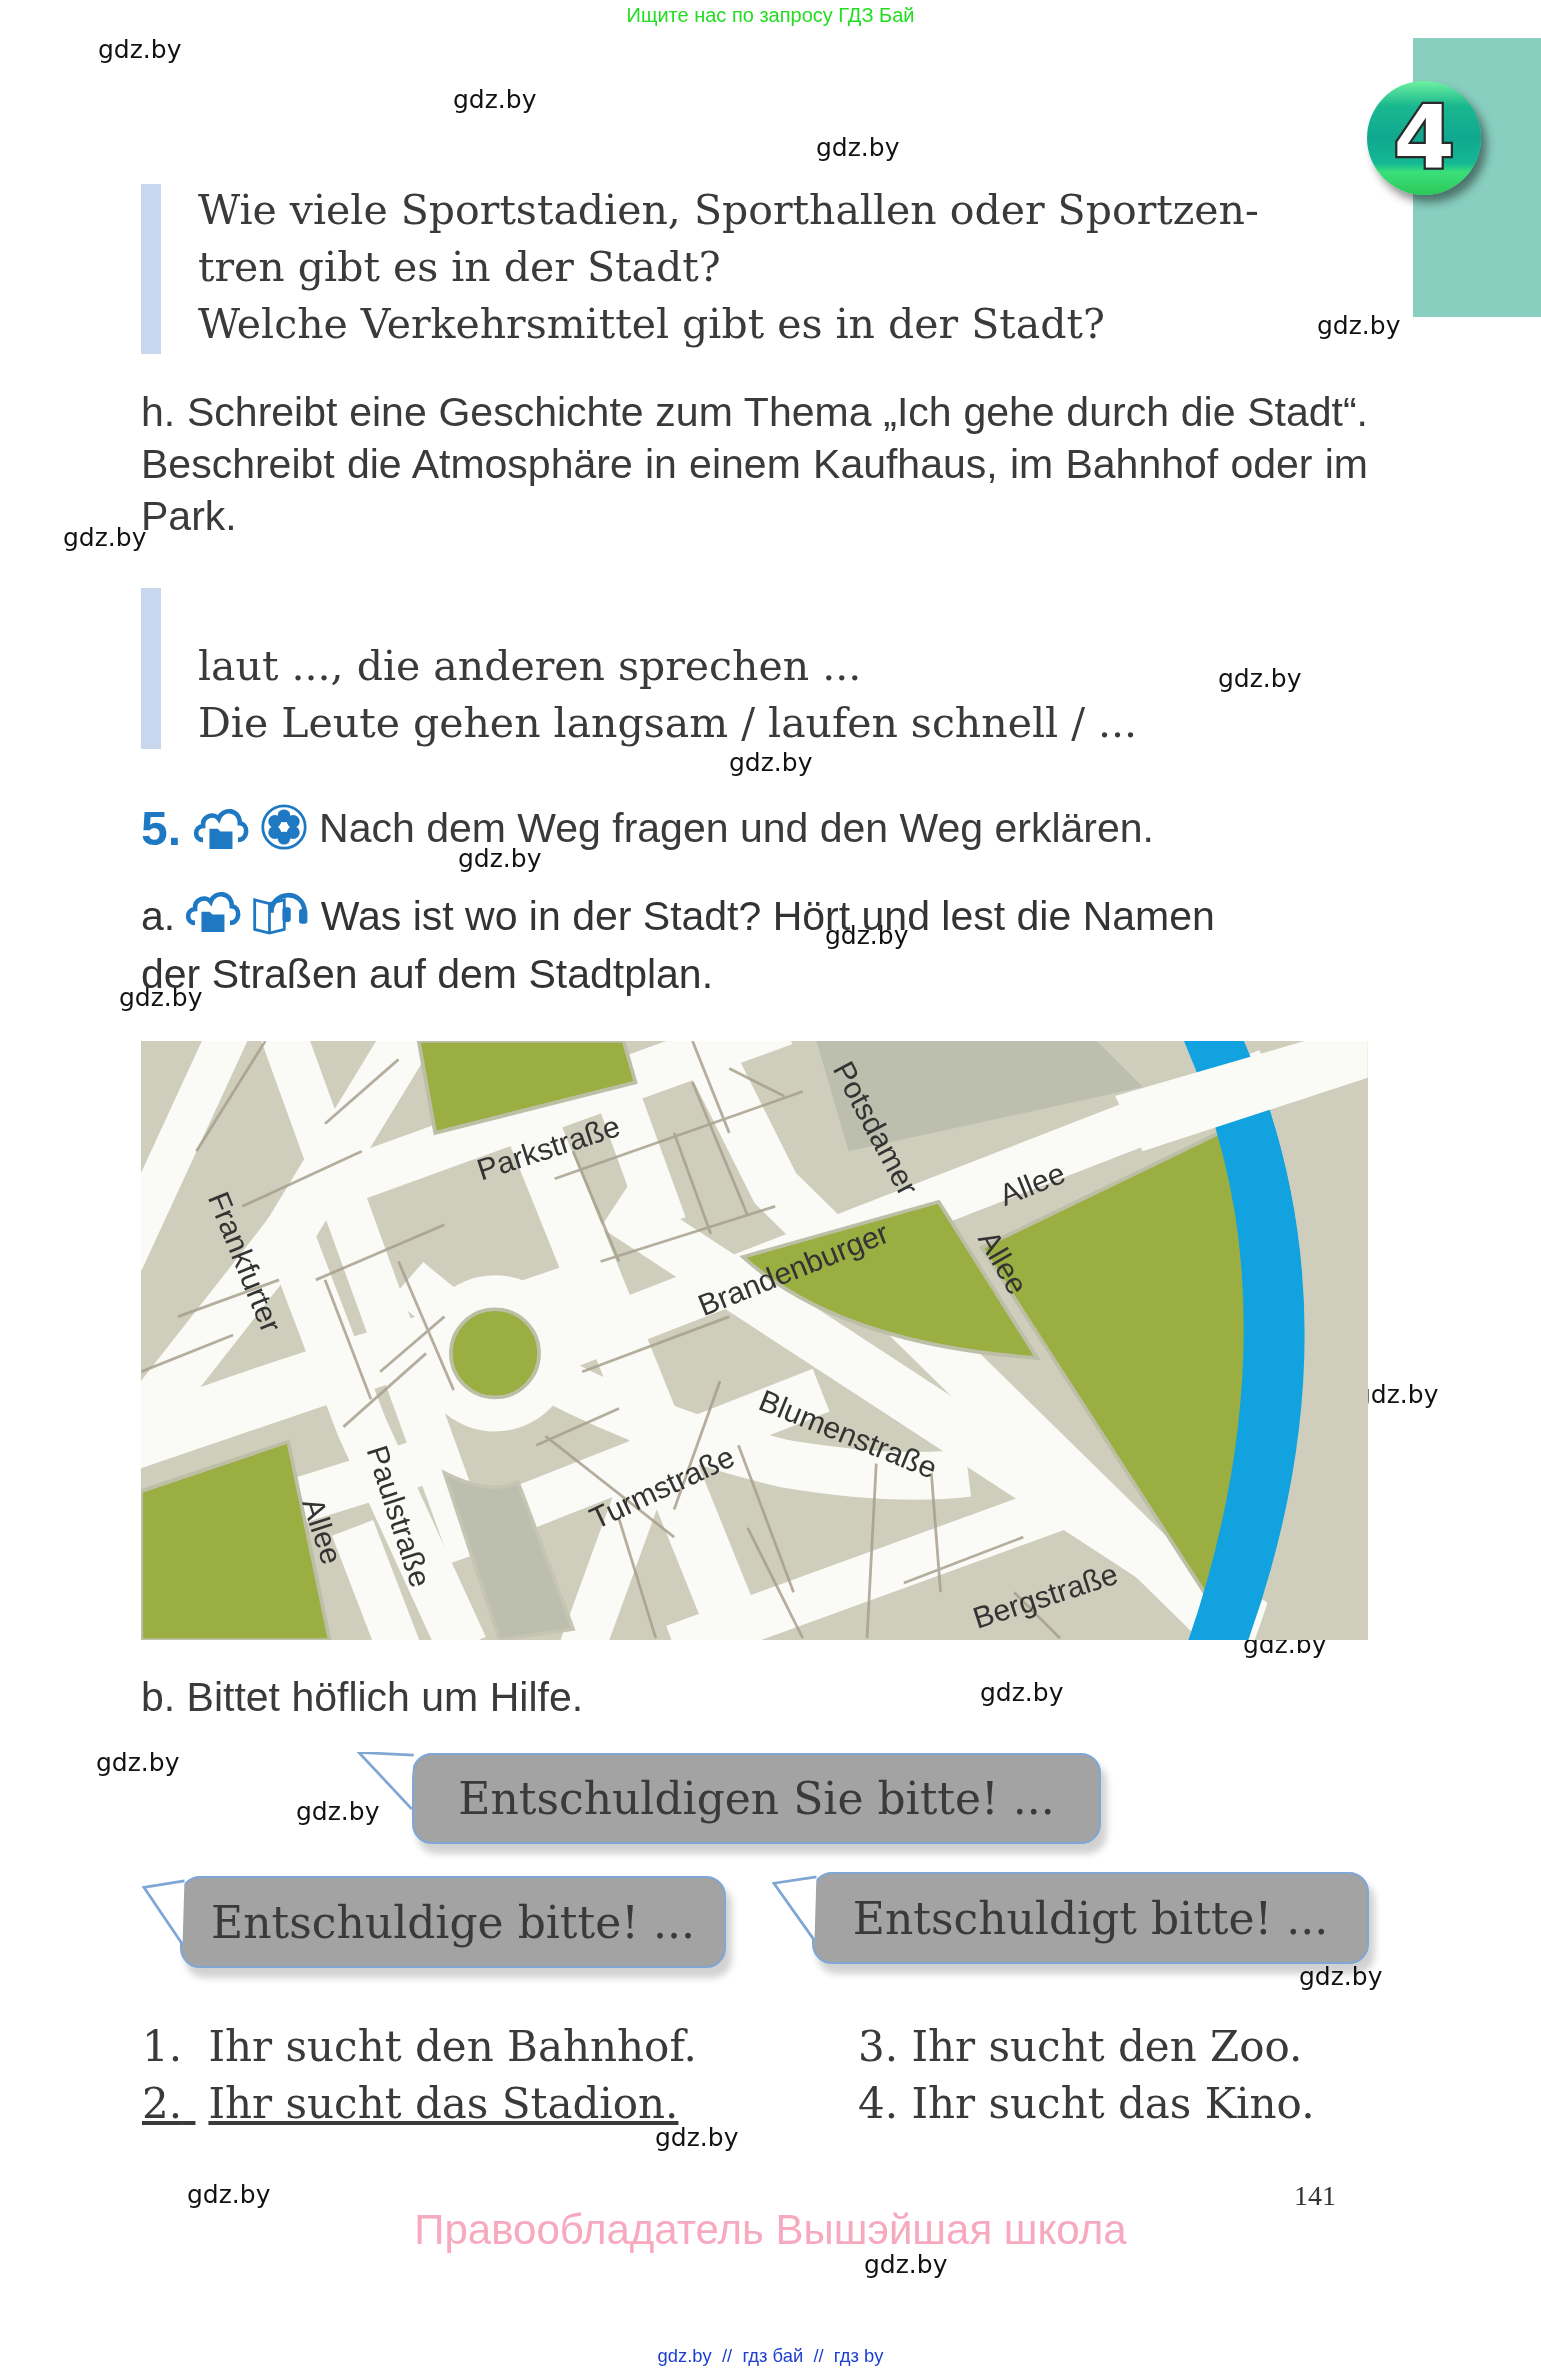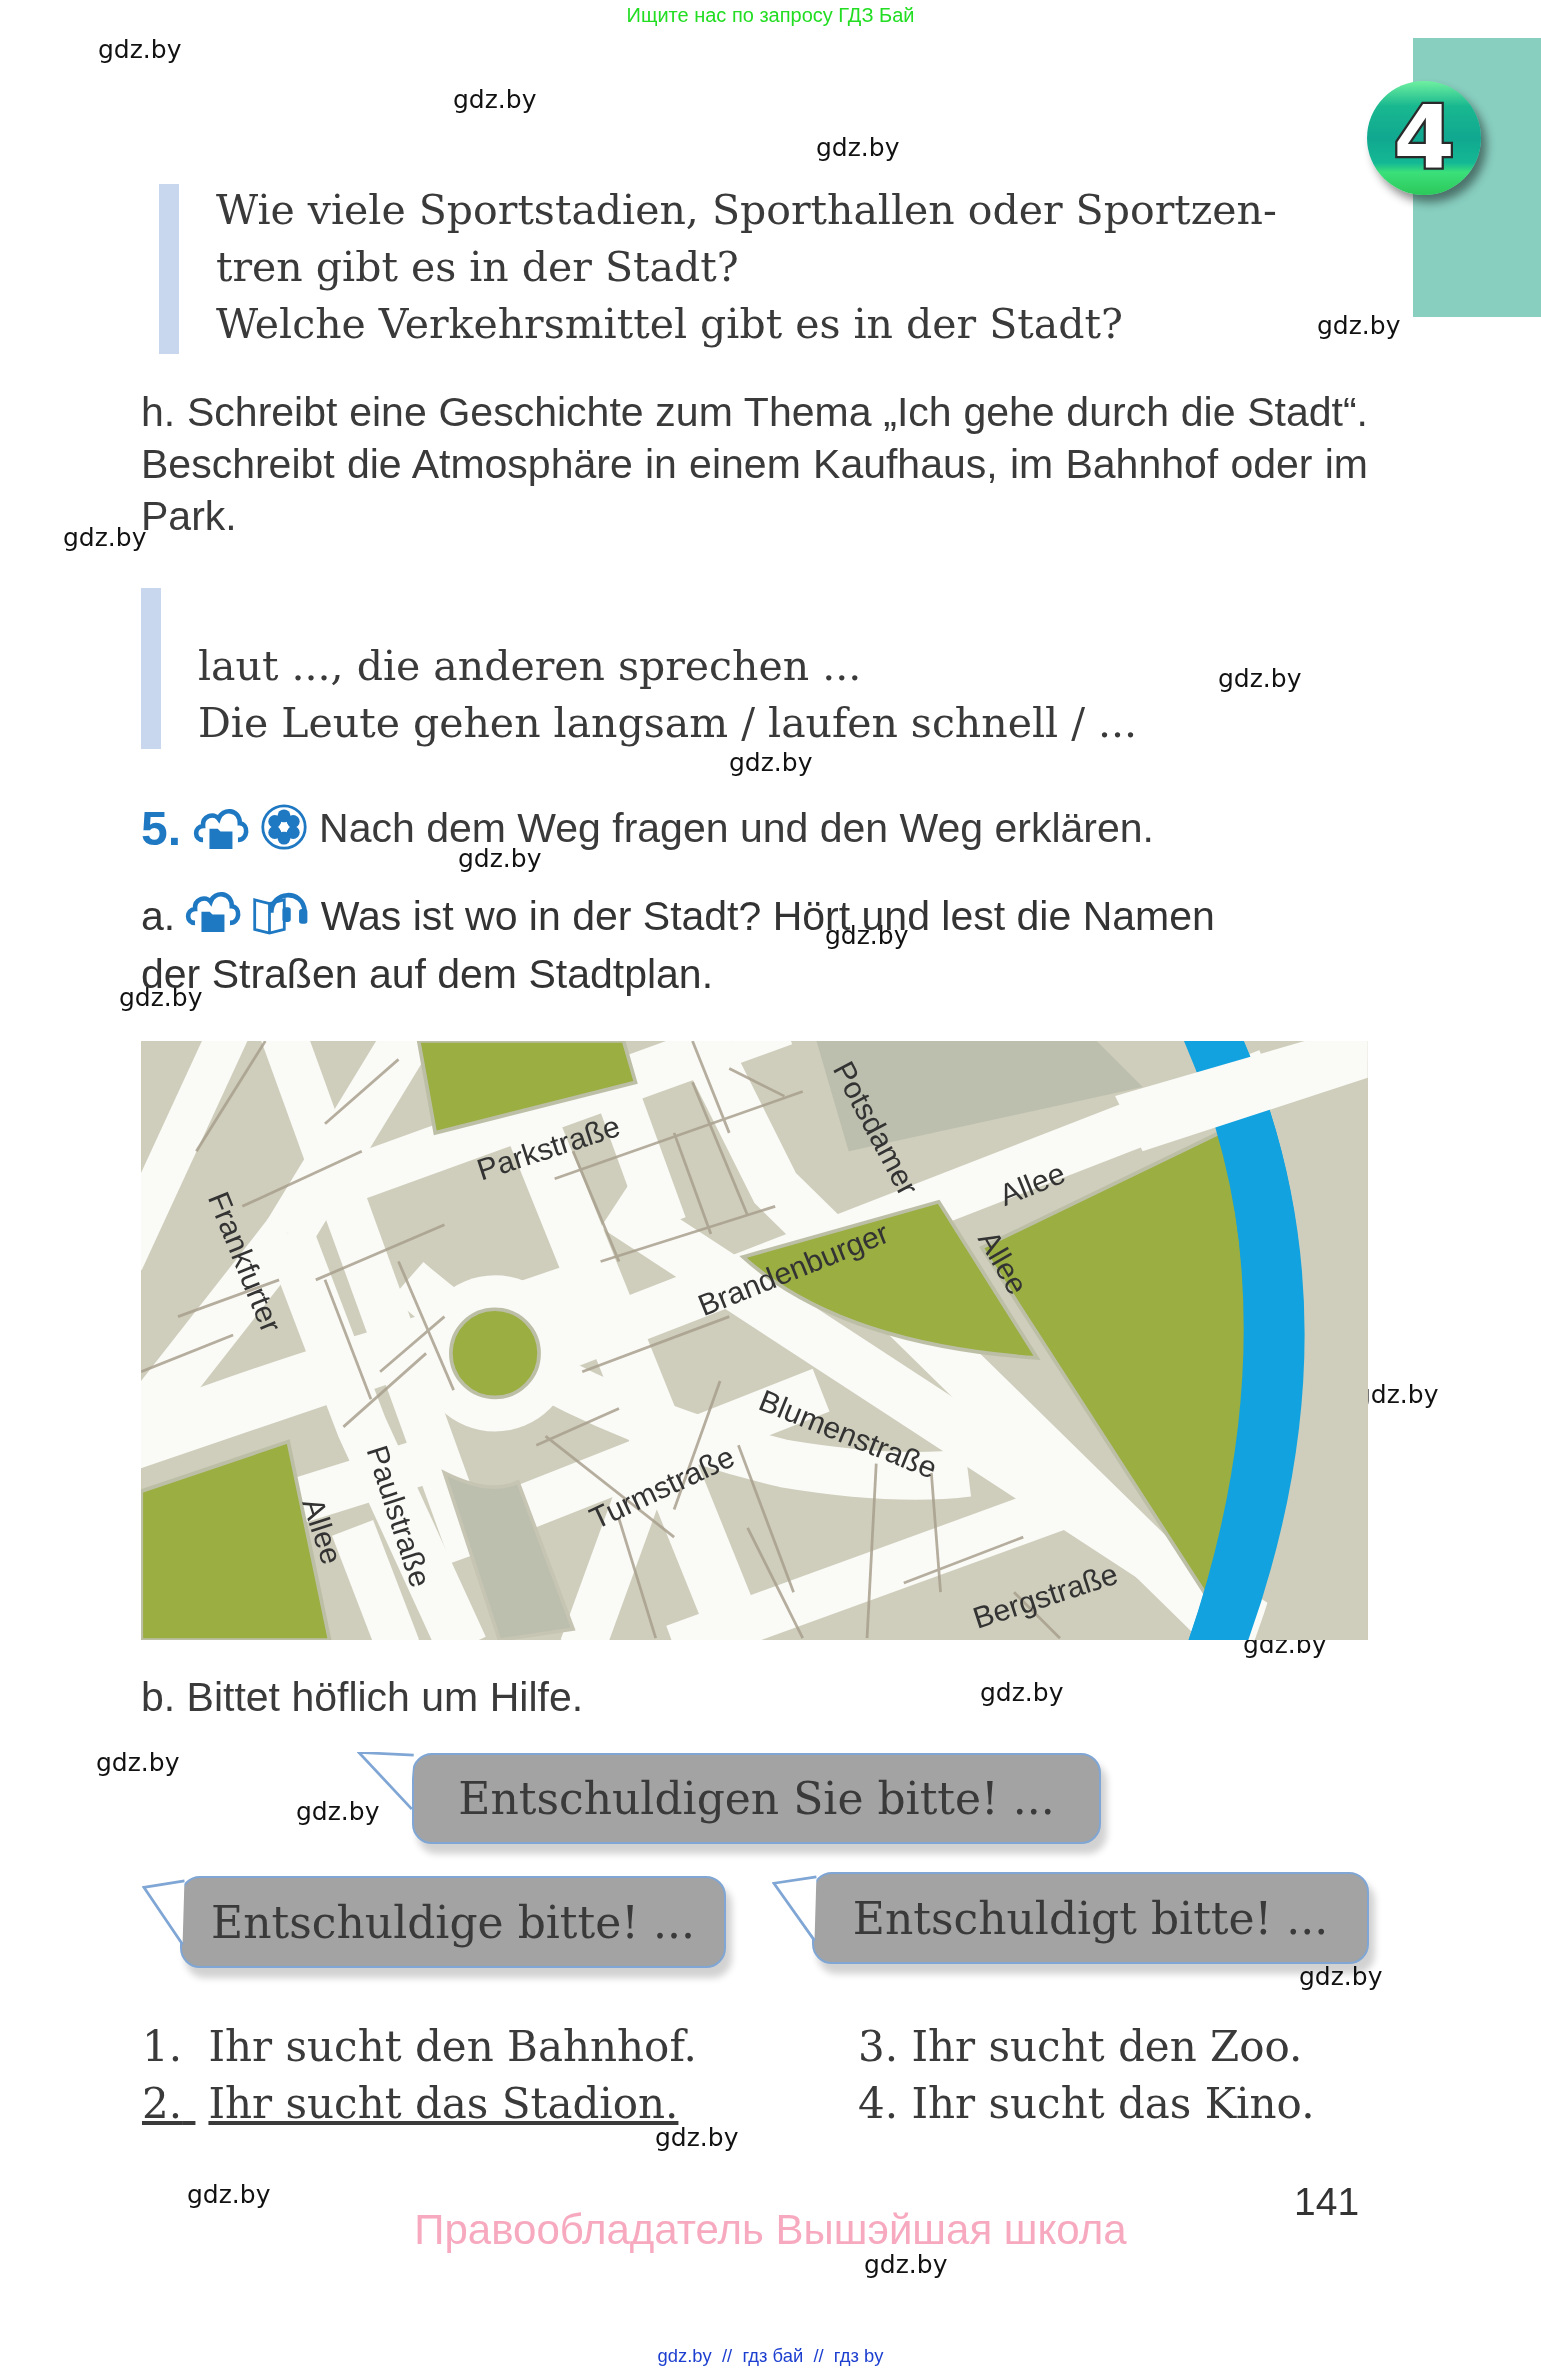--- a/index.html
+++ b/index.html
@@ -20,21 +20,21 @@
   .task { position:absolute; left:141px; width:1227px; font-family:"Liberation Sans", sans-serif; font-size:41px; line-height:52px; color:#3a3a3a; text-align:justify; }
   .task-num { color:#1e78c2; font-weight:bold; font-size:48px; }
   .icon { display:inline-block; vertical-align:middle; }
   .map { position:absolute; left:141px; top:1041px; width:1227px; height:599px; overflow:hidden; background:#cfcdbb; }
   .map svg { position:absolute; left:0; top:0; }
   .bubble { position:absolute; background:#a3a3a3; border:2.8px solid #7fa6d4; border-radius:20px;
             box-shadow:5.5px 9.2px 7.4px rgba(0,0,0,0.18); font-family:"DejaVu Serif", serif; font-size:44px; color:#3a3a3a;
             display:flex; align-items:center; justify-content:center; white-space:nowrap; }
   .bubble-tail { position:absolute; }
   .list-item { position:absolute; font-family:"DejaVu Serif", serif; font-size:42px; color:#3a3a3a; white-space:nowrap; }
-  .page-num { left:1294px; top:2180px; font-family:Liberation Sans, sans-serif; font-size:39px; color:#333; }
+  .page-num { left:1294px; top:2180px; font-family:Liberation Serif, serif; font-size:28px; color:#333; }
   .copyright { top:2206px; left:0; width:1541px; text-align:center; font-family:"Liberation Sans", sans-serif; font-size:42px; color:#f7a9bf; }
   .footer-links { top:2345px; left:0; width:1541px; text-align:center; font-family:"Liberation Sans", sans-serif; font-size:18.4px; color:#1d3fd0; }
 </style>
 </head>
 <body>
 
 <div class="abs top-banner">Ищите нас по запросу ГДЗ Бай</div>
 
 <div class="abs teal-tab"></div>
 <div class="abs badge">
@@ -57,21 +57,21 @@
     <div class="wm" style="left: 1243px; top: 1630px;">gdz.by</div>
     <div class="wm" style="left: 980px; top: 1678px;">gdz.by</div>
     <div class="wm" style="left: 96px; top: 1748px;">gdz.by</div>
     <div class="wm" style="left: 296px; top: 1797px;">gdz.by</div>
     <div class="wm" style="left: 1299px; top: 1962px;">gdz.by</div>
     <div class="wm" style="left: 655px; top: 2123px;">gdz.by</div>
     <div class="wm" style="left: 187px; top: 2180px;">gdz.by</div>
     <div class="wm" style="left: 864px; top: 2250px;">gdz.by</div>
   </div>
 
-<div class="quote" style="top:184px; height:170px; width:1231px;margin-left:18px;">
+<div class="quote" style="top:184px; height:170px; width:1231px;">
   <div class="quote-bar" style="height:170px;"></div>
   <div class="quote-text" style="top:-1.8px;">Wie viele Sportstadien, Sporthallen oder Sportzen-</div>
   <div class="quote-text" style="top:55px;">tren gibt es in der Stadt?</div>
   <div class="quote-text" style="top:112px;">Welche Verkehrsmittel gibt es in der Stadt?</div>
 </div>
 
 <div class="task" style="top:386px;">h. Schreibt eine Geschichte zum Thema „Ich gehe durch die Stadt“. Beschreibt die Atmosphäre in einem Kaufhaus, im Bahnhof oder im Park.</div>
 
 <div class="quote" style="top:588px; height:161px; width:1231px;">
   <div class="quote-bar" style="height:161px;"></div>

